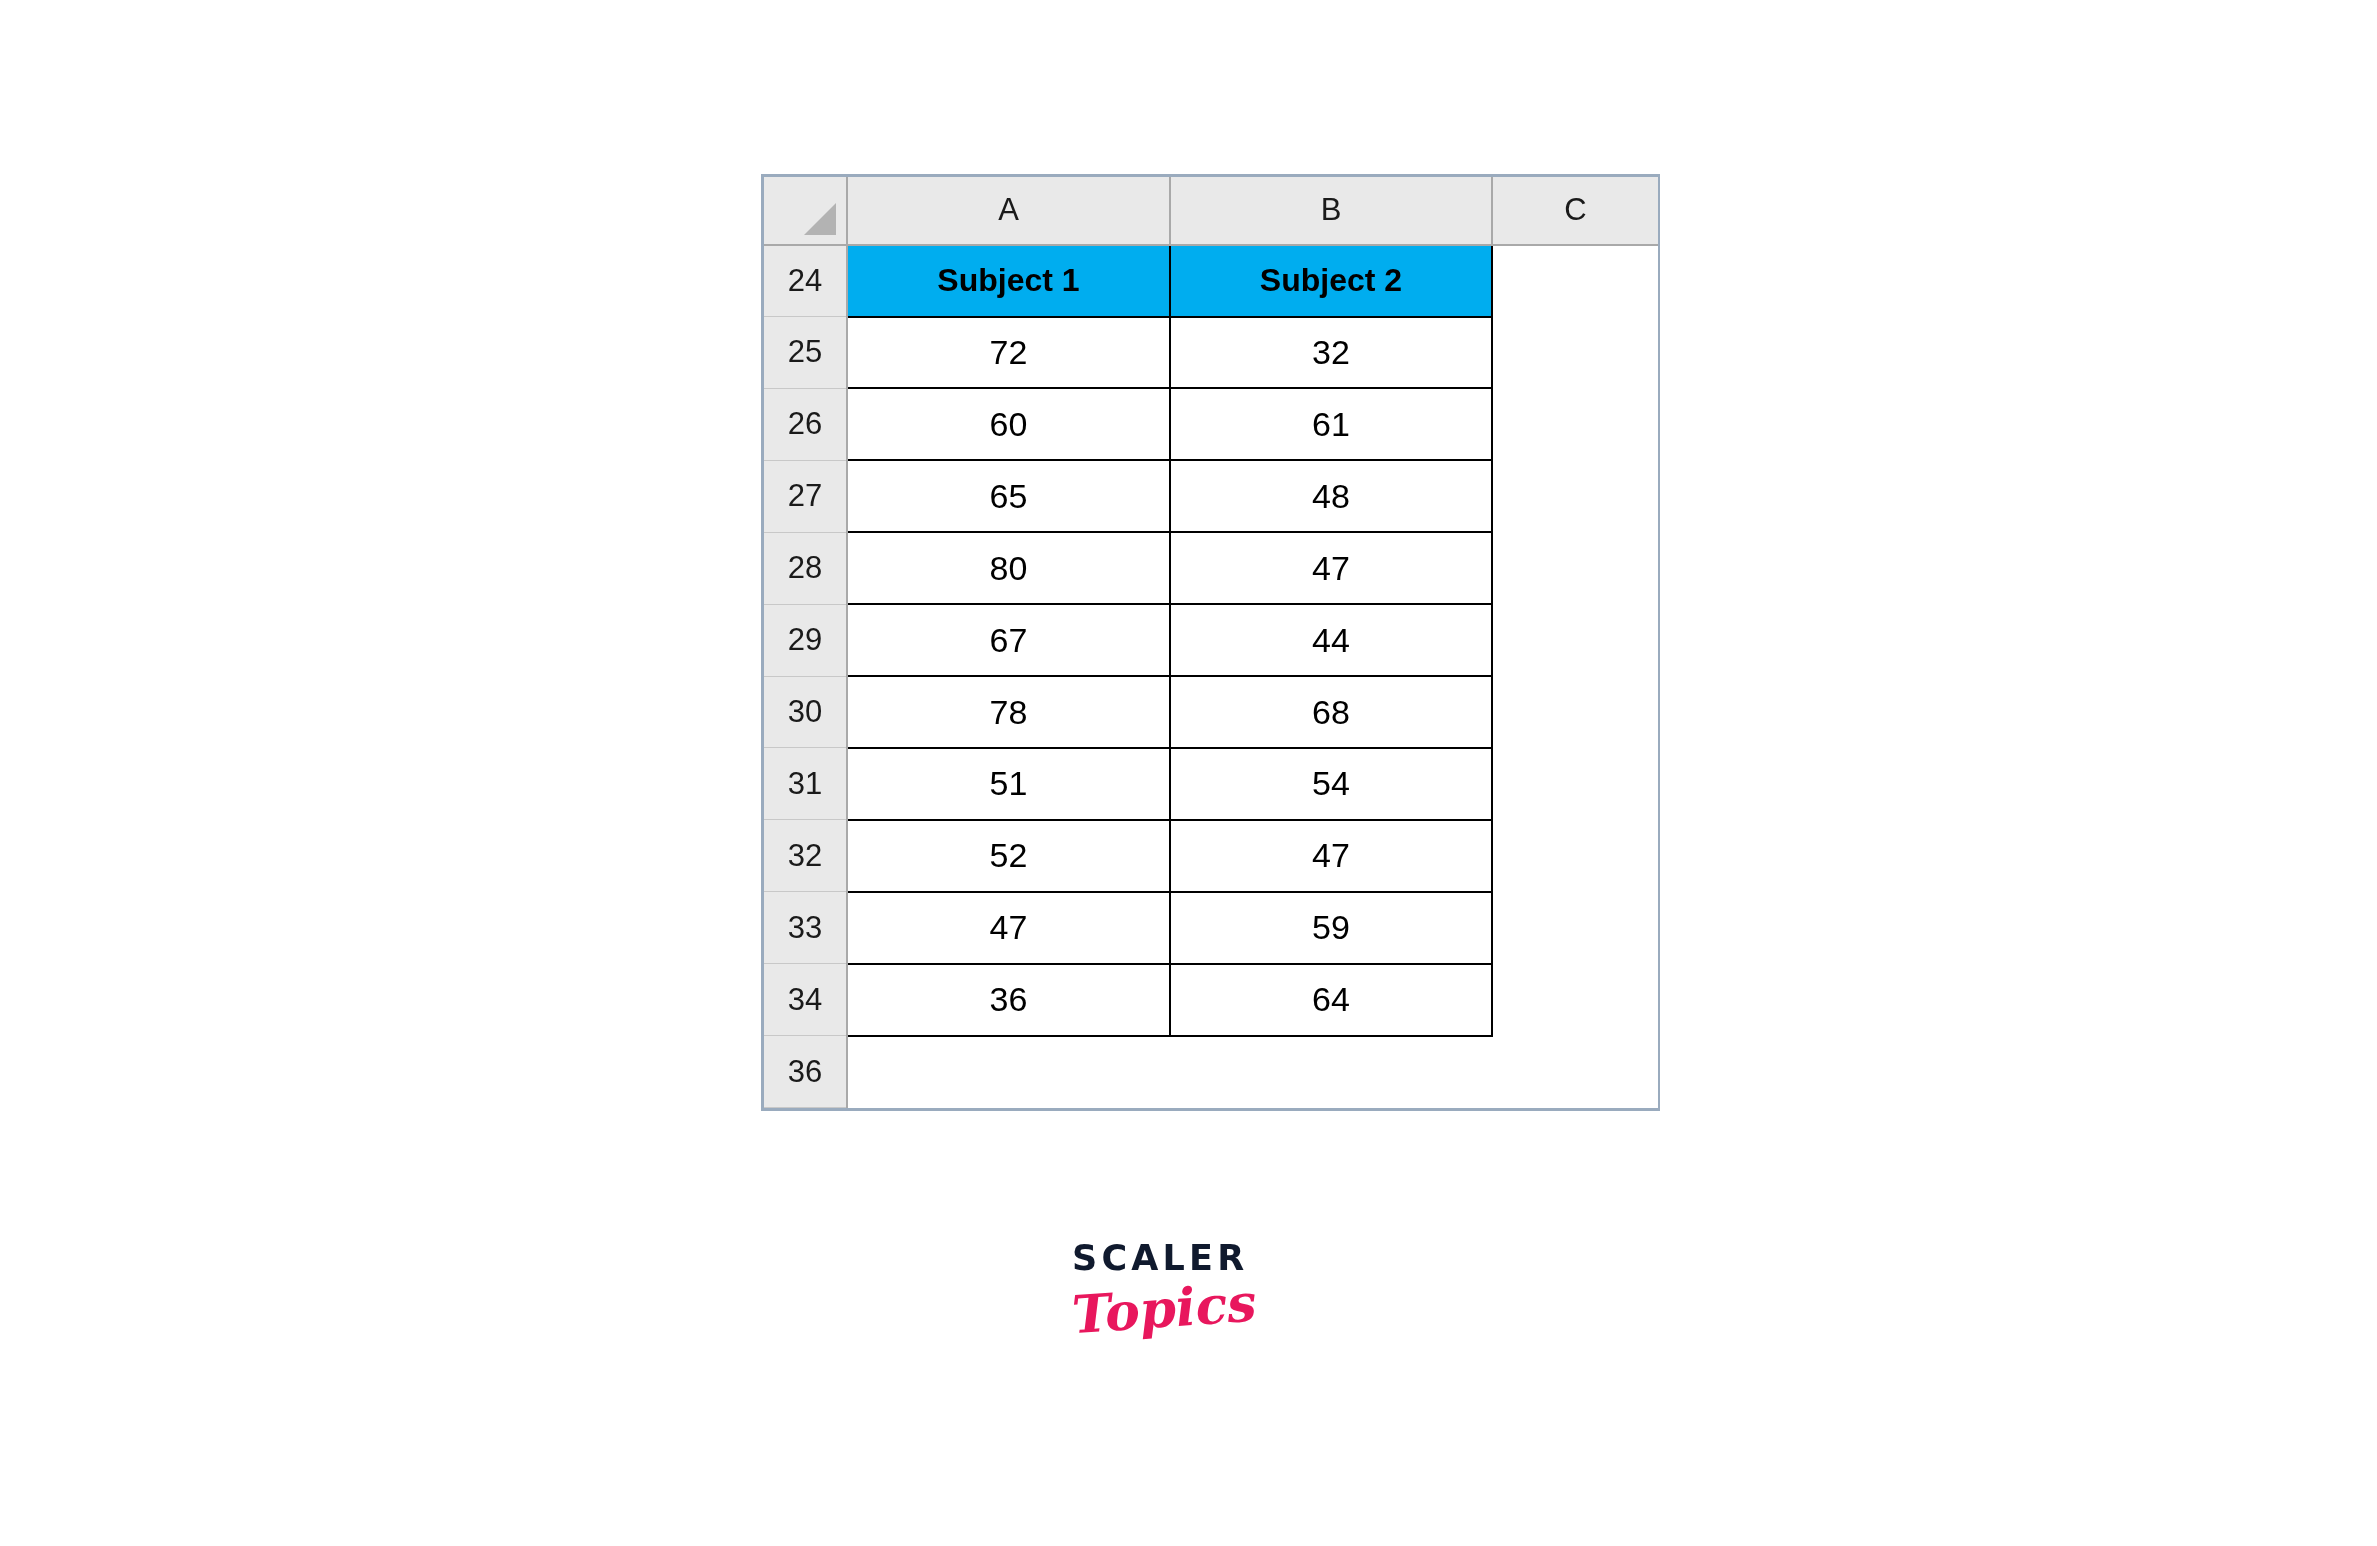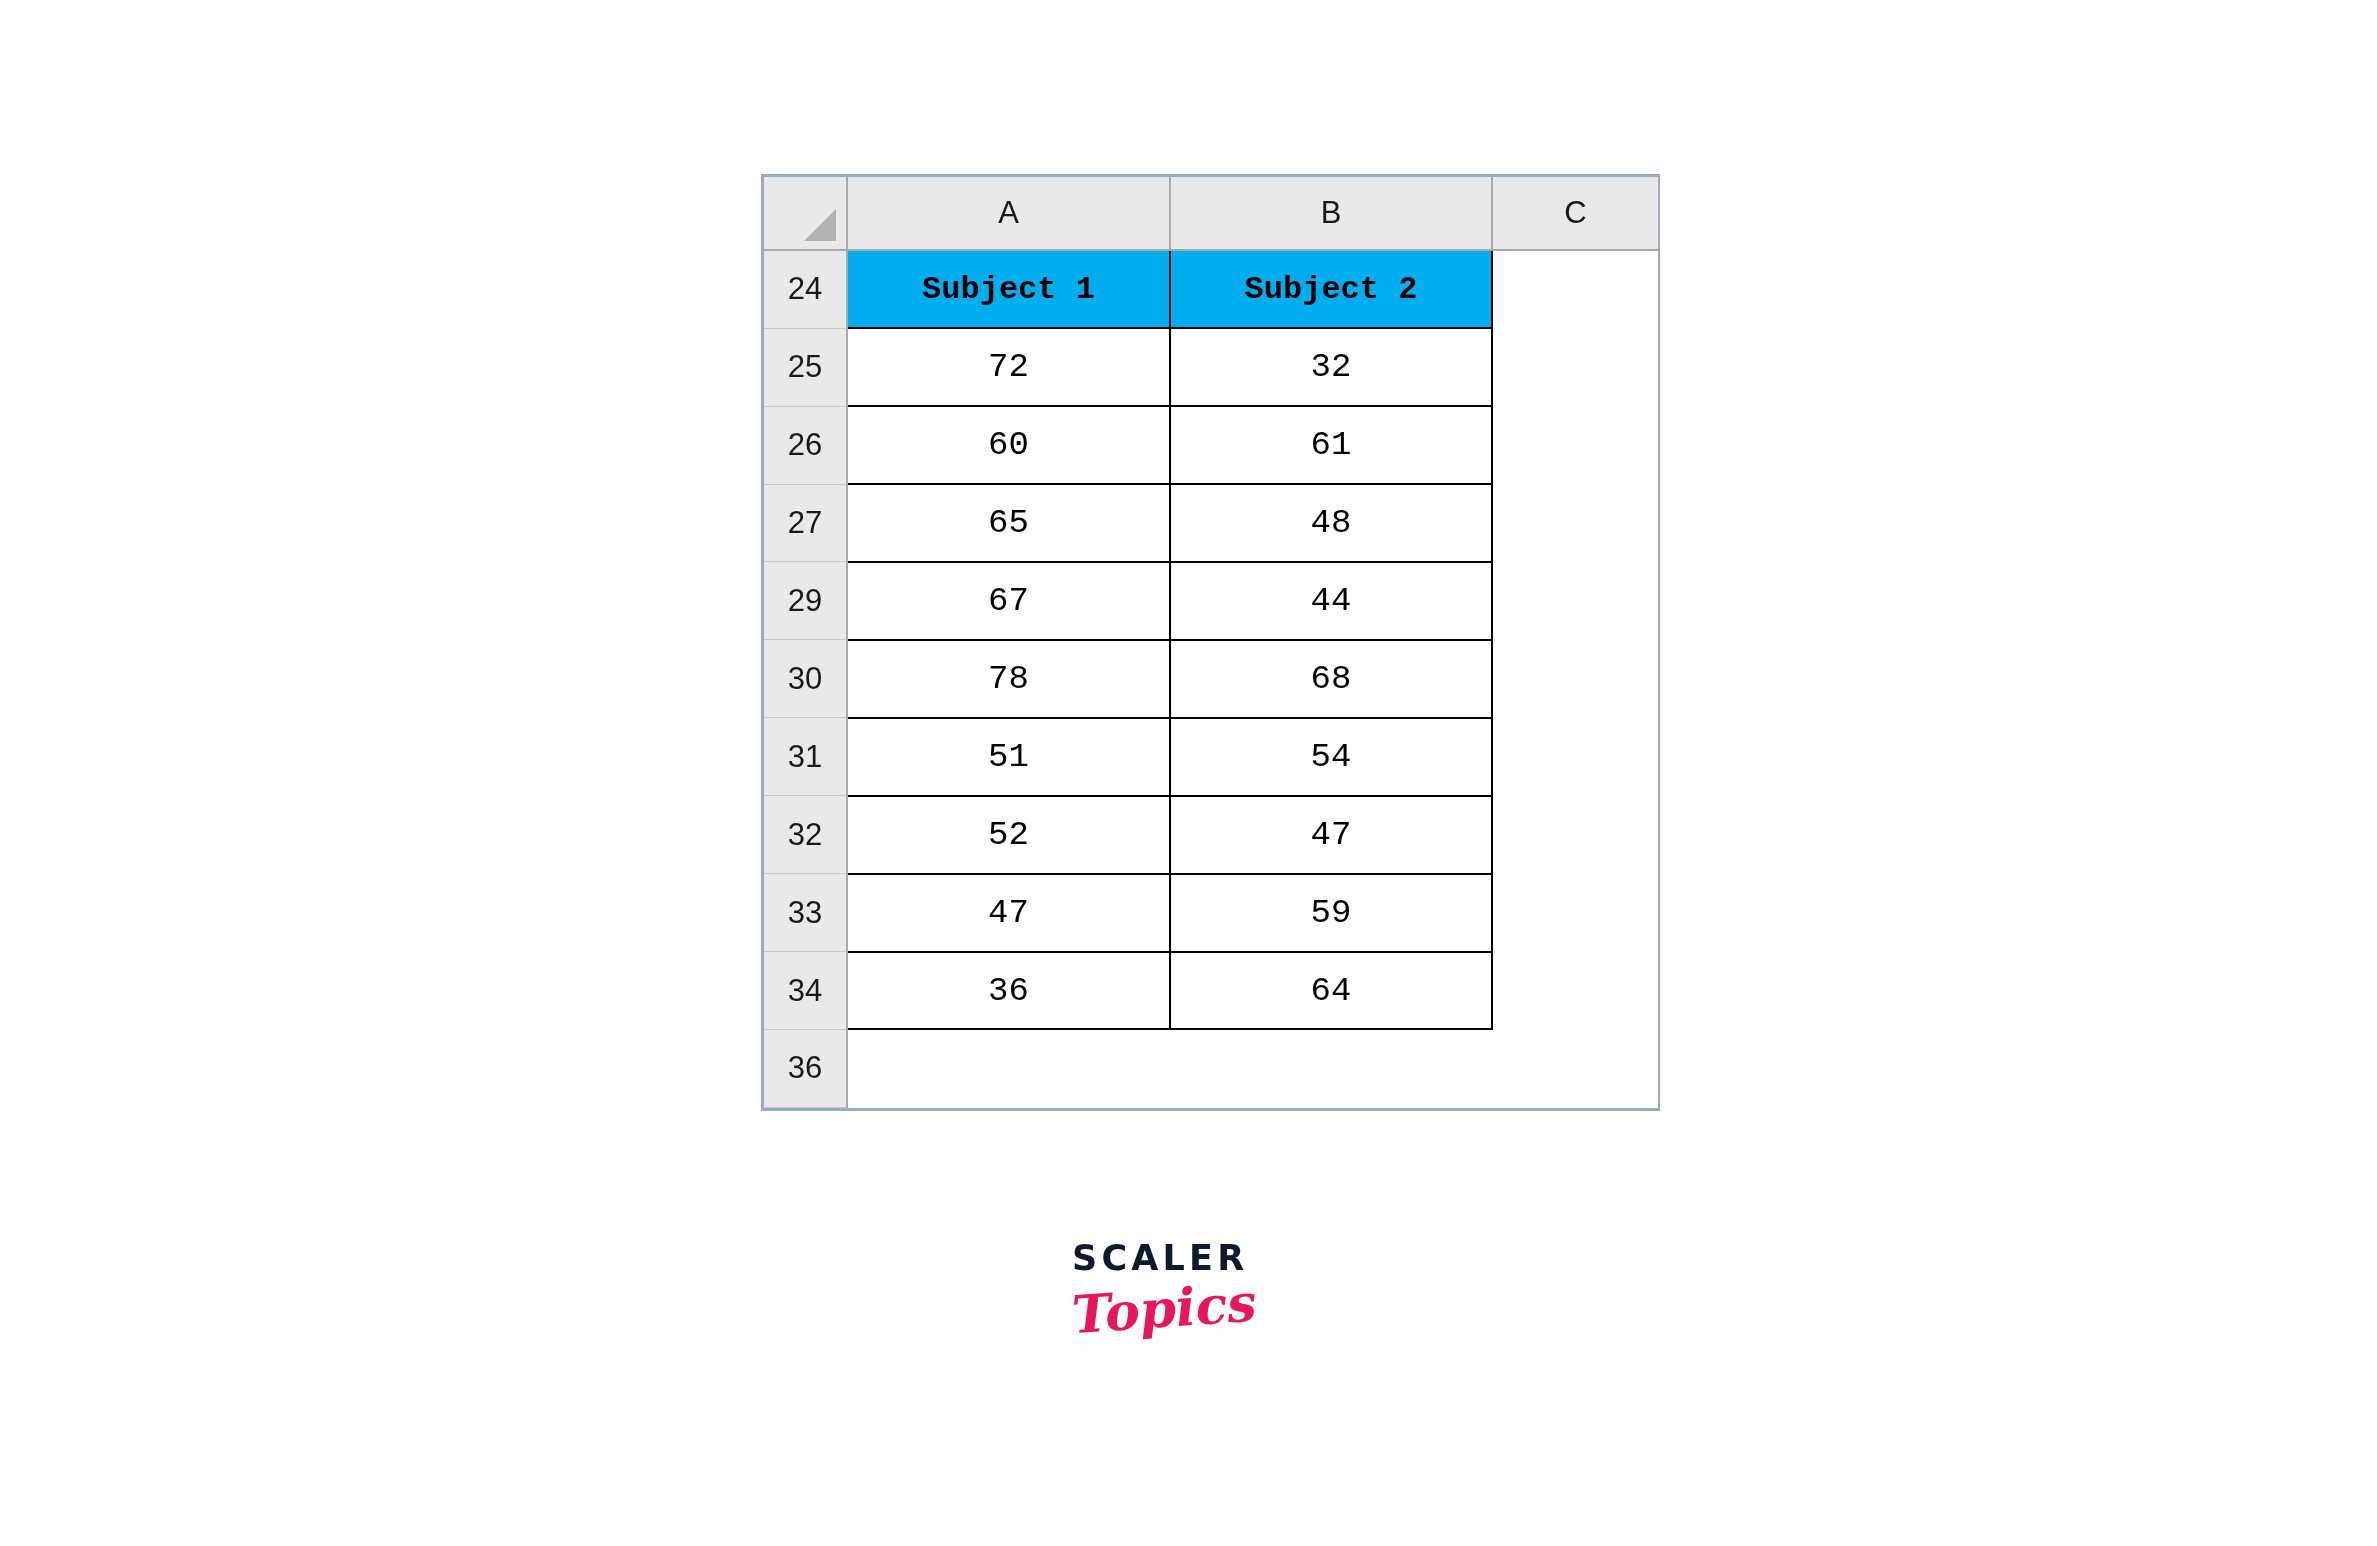--- a/index.html
+++ b/index.html
@@ -79,21 +79,20 @@
 
   
   .cell {
     background: #ffffff;
     text-align: center;
     vertical-align: middle;
     font-size: 34px;
     color: #000000;
     padding: 0;
     border: none;
-    font-family: Liberation Mono, monospace;
   }
   .cell.bordered {
     border: 2.8px solid #000000;
   }
   .cell.hdr {
     background: #00ADEF;
     font-weight: bold;
     font-size: 32px;
     color: #000000;
   }
@@ -181,20 +180,26 @@
         <td class="cell empty"></td>
       </tr>
 
       <tr class="body-row">
         <td class="row-head">27</td>
         <td class="cell bordered">65</td>
         <td class="cell bordered">48</td>
         <td class="cell empty"></td>
       </tr>
 
+      <tr class="body-row">
+        <td class="row-head">28</td>
+        <td class="cell bordered">80</td>
+        <td class="cell bordered">47</td>
+        <td class="cell empty"></td>
+      </tr>
 
       <tr class="body-row">
         <td class="row-head">29</td>
         <td class="cell bordered">67</td>
         <td class="cell bordered">44</td>
         <td class="cell empty"></td>
       </tr>
 
       <tr class="body-row">
         <td class="row-head">30</td>

